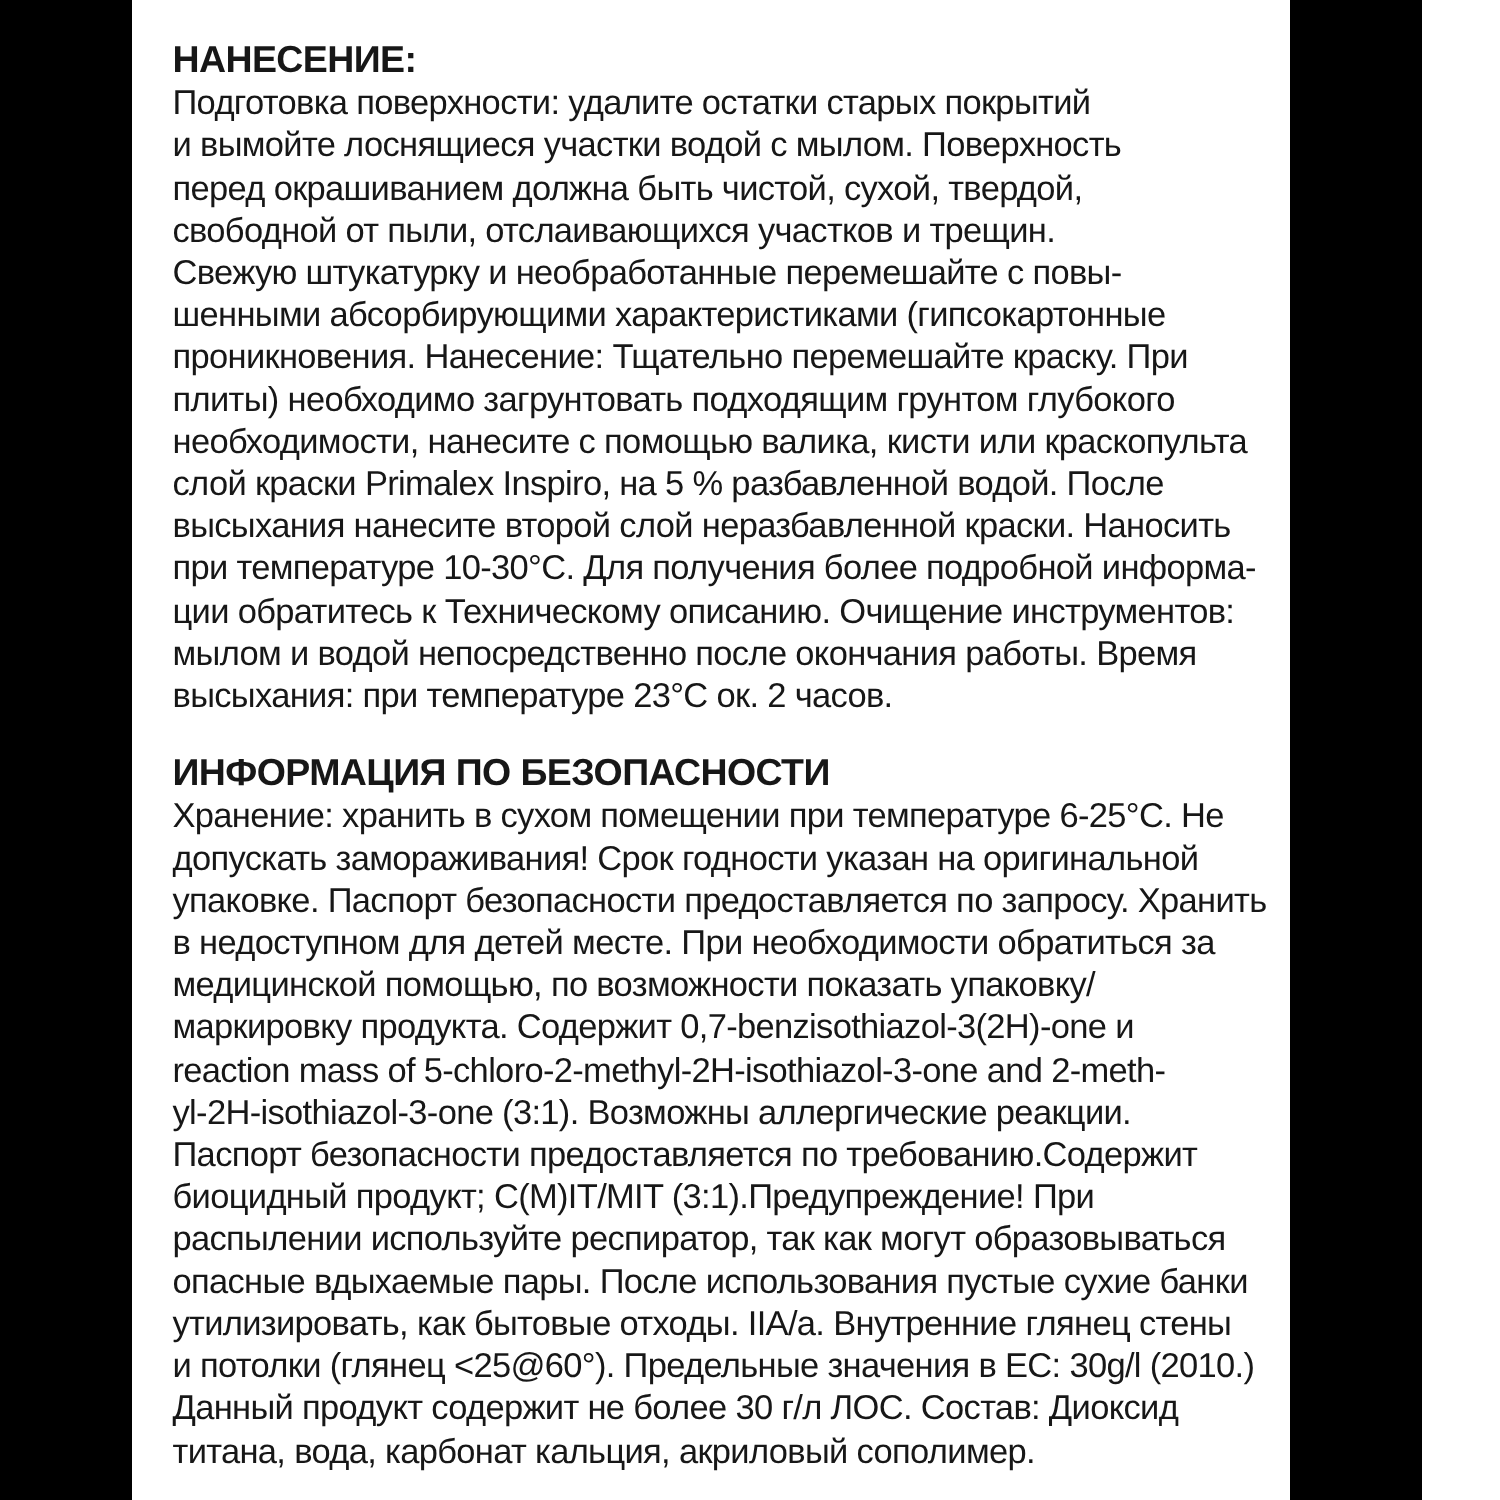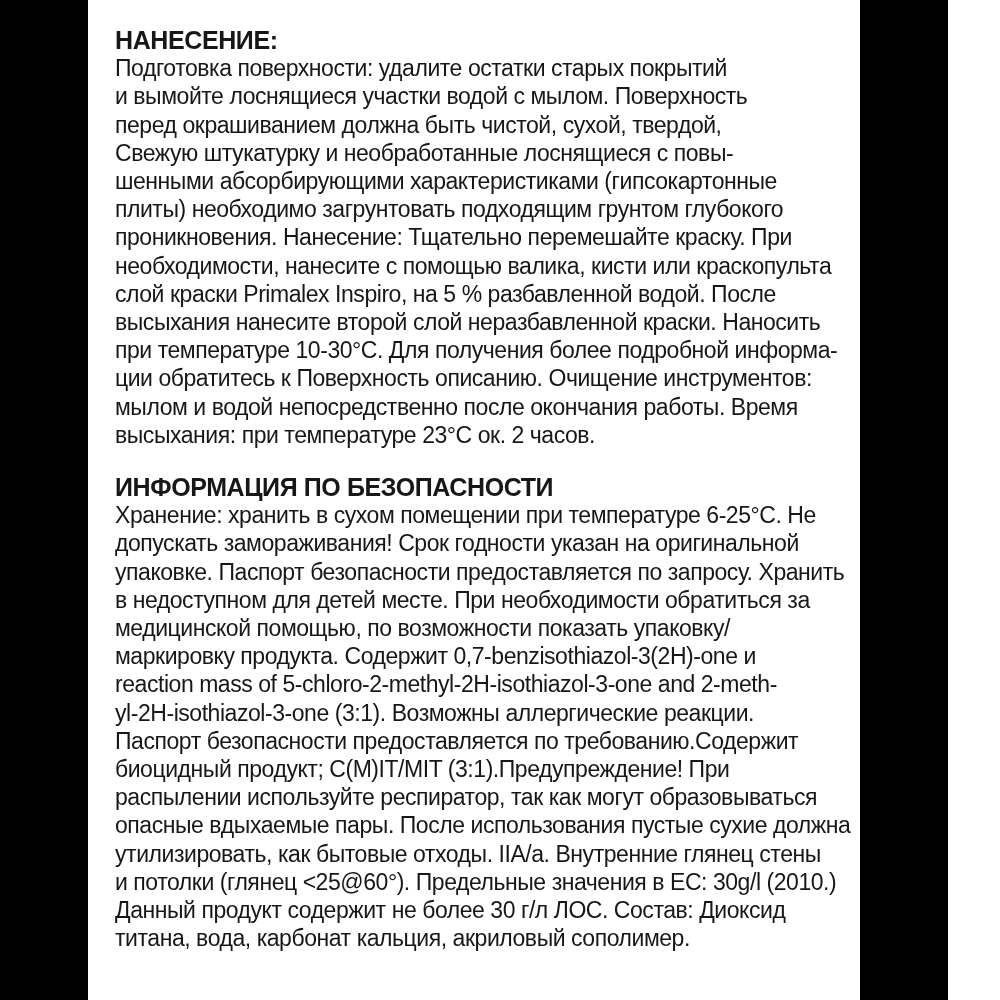--- a/index.html
+++ b/index.html
@@ -73,46 +73,47 @@
 
 <div class="stage" style="background: rgb(0, 0, 0);">
   <div class="bar left" style="background: rgb(0, 0, 0);"></div>
   <div class="paper" style="background: rgb(255, 255, 255);">
     <div class="content" id="content" style="color: rgb(23, 23, 23);">
         <section class="section">
           <h2 class="section-heading">НАНЕСЕНИЕ:</h2>
           <div class="body-line">Подготовка поверхности: удалите остатки старых покрытий</div>
           <div class="body-line">и вымойте лоснящиеся участки водой с мылом. Поверхность</div>
           <div class="body-line">перед окрашиванием должна быть чистой, сухой, твердой,</div>
-          <div class="body-line">Свежую штукатурку и необработанные лоснящиеся с повы-</div>
+          <div class="body-line">свободной от пыли, отслаивающихся участков и трещин.</div>
+          <div class="body-line">Свежую штукатурку и необработанные перемешайте с повы-</div>
           <div class="body-line">шенными абсорбирующими характеристиками (гипсокартонные</div>
+          <div class="body-line">проникновения. Нанесение: Тщательно перемешайте краску. При</div>
           <div class="body-line">плиты) необходимо загрунтовать подходящим грунтом глубокого</div>
-          <div class="body-line">проникновения. Нанесение: Тщательно перемешайте краску. При</div>
           <div class="body-line">необходимости, нанесите с помощью валика, кисти или краскопульта</div>
           <div class="body-line">слой краски Primalex Inspiro, на 5 % разбавленной водой. После</div>
           <div class="body-line">высыхания нанесите второй слой неразбавленной краски. Наносить</div>
           <div class="body-line">при температуре 10-30°C. Для получения более подробной информа-</div>
-          <div class="body-line">ции обратитесь к Поверхность описанию. Очищение инструментов:</div>
+          <div class="body-line">ции обратитесь к Техническому описанию. Очищение инструментов:</div>
           <div class="body-line">мылом и водой непосредственно после окончания работы. Время</div>
           <div class="body-line">высыхания: при температуре 23°C ок. 2 часов.</div>
         </section>
         <section class="section">
           <h2 class="section-heading">ИНФОРМАЦИЯ ПО БЕЗОПАСНОСТИ</h2>
           <div class="body-line">Хранение: хранить в сухом помещении при температуре 6-25°C. Не</div>
           <div class="body-line">допускать замораживания! Срок годности указан на оригинальной</div>
           <div class="body-line">упаковке. Паспорт безопасности предоставляется по запросу. Хранить</div>
           <div class="body-line">в недоступном для детей месте. При необходимости обратиться за</div>
           <div class="body-line">медицинской помощью, по возможности показать упаковку/</div>
           <div class="body-line">маркировку продукта. Содержит 0,7-benzisothiazol-3(2H)-one и</div>
           <div class="body-line">reaction mass of 5-chloro-2-methyl-2H-isothiazol-3-one and 2-meth-</div>
           <div class="body-line">yl-2H-isothiazol-3-one (3:1). Возможны аллергические реакции.</div>
           <div class="body-line">Паспорт безопасности предоставляется по требованию.Содержит</div>
           <div class="body-line">биоцидный продукт; C(M)IT/MIT (3:1).Предупреждение! При</div>
           <div class="body-line">распылении используйте респиратор, так как могут образовываться</div>
-          <div class="body-line">опасные вдыхаемые пары. После использования пустые сухие должна</div>
+          <div class="body-line">опасные вдыхаемые пары. После использования пустые сухие банки</div>
           <div class="body-line">утилизировать, как бытовые отходы. IIA/a. Внутренние глянец стены</div>
           <div class="body-line">и потолки (глянец &lt;25@60°). Предельные значения в ЕС: 30g/l (2010.)</div>
           <div class="body-line">Данный продукт содержит не более 30 г/л ЛОС. Состав: Диоксид</div>
           <div class="body-line">титана, вода, карбонат кальция, акриловый сополимер.</div>
         </section>
       </div>
   </div>
   <div class="bar right" style="background: rgb(0, 0, 0);"></div>
 </div>
 

